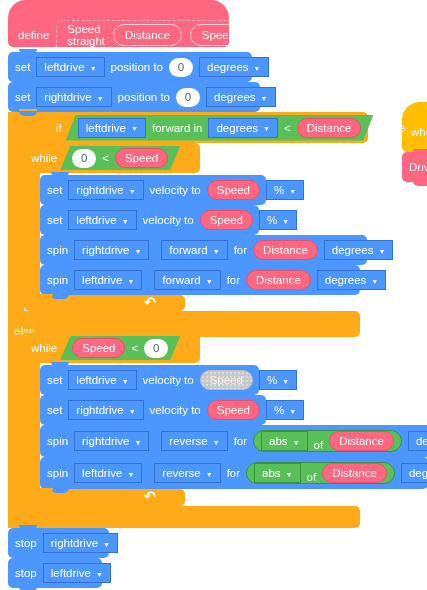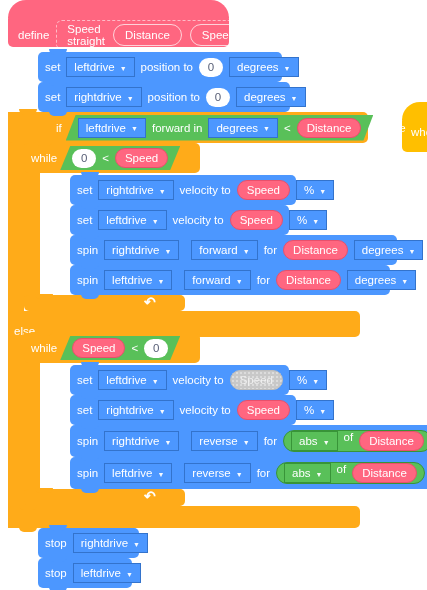--- a/index.html
+++ b/index.html
@@ -18,21 +18,20 @@
     position: absolute;
     display: flex;
     align-items: center;
     height: 30px;
     border-radius: 5px;
     color: #fff;
     font-size: 11.5px;
     white-space: nowrap;
     padding: 0 7px;
     gap: 6px;
-    margin-left: 30px;
   }
   .motion { background:#4C97FF; }
   .custom { background:#FF6680; }
 
   
   .blk.stack::before{
     content:""; position:absolute; left:11px; top:-3px;
     width:18px; height:6px; border-radius:0 0 6px 6px;
     background:inherit;
   }
@@ -75,21 +74,21 @@
     display:inline-flex; align-items:center; gap:6px;
     height:24px; padding:0 12px;
     background:#59C059;
     color:#fff; font-size:11.5px;
     clip-path: polygon(10px 0, 100% 0, calc(100% - 10px) 100%, 0 100%);
     margin:0 -4px;
   }
 
   
   .rep {
-    display:inline-flex; align-items:flex-start; gap:6px;
+    display:inline-flex; align-items:flex-end; gap:6px;
     height:22px; padding:0 7px;
     border-radius:11px;
     background:#59C059; border:1px solid #389438;
     color:#fff; font-size:11.5px;
   }
   .rep .dd { background:#59C059; border-color:#389438; }
 
   
   .play { width:0;height:0;border-left:10px solid #fff;
           border-top:6px solid transparent;border-bottom:6px solid transparent;

